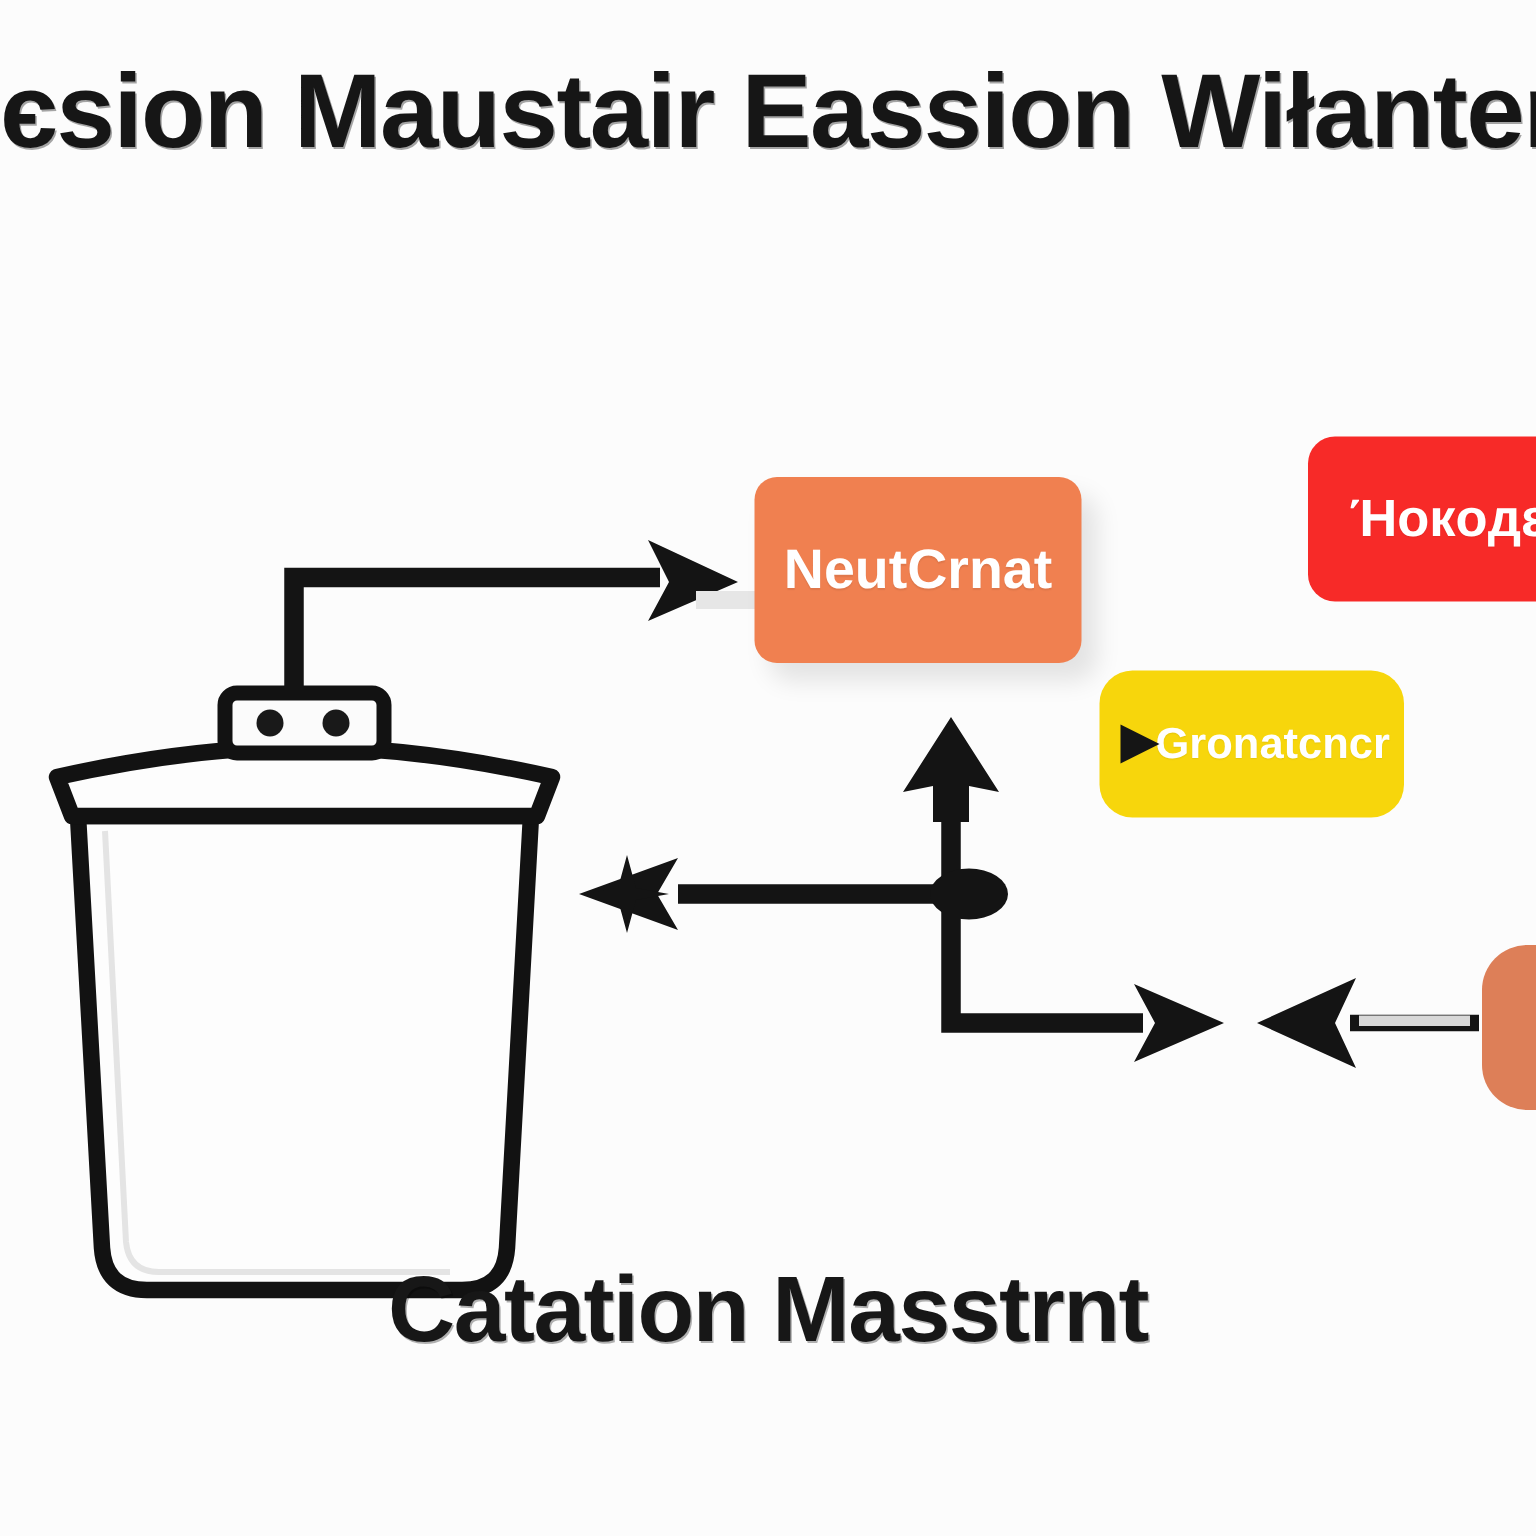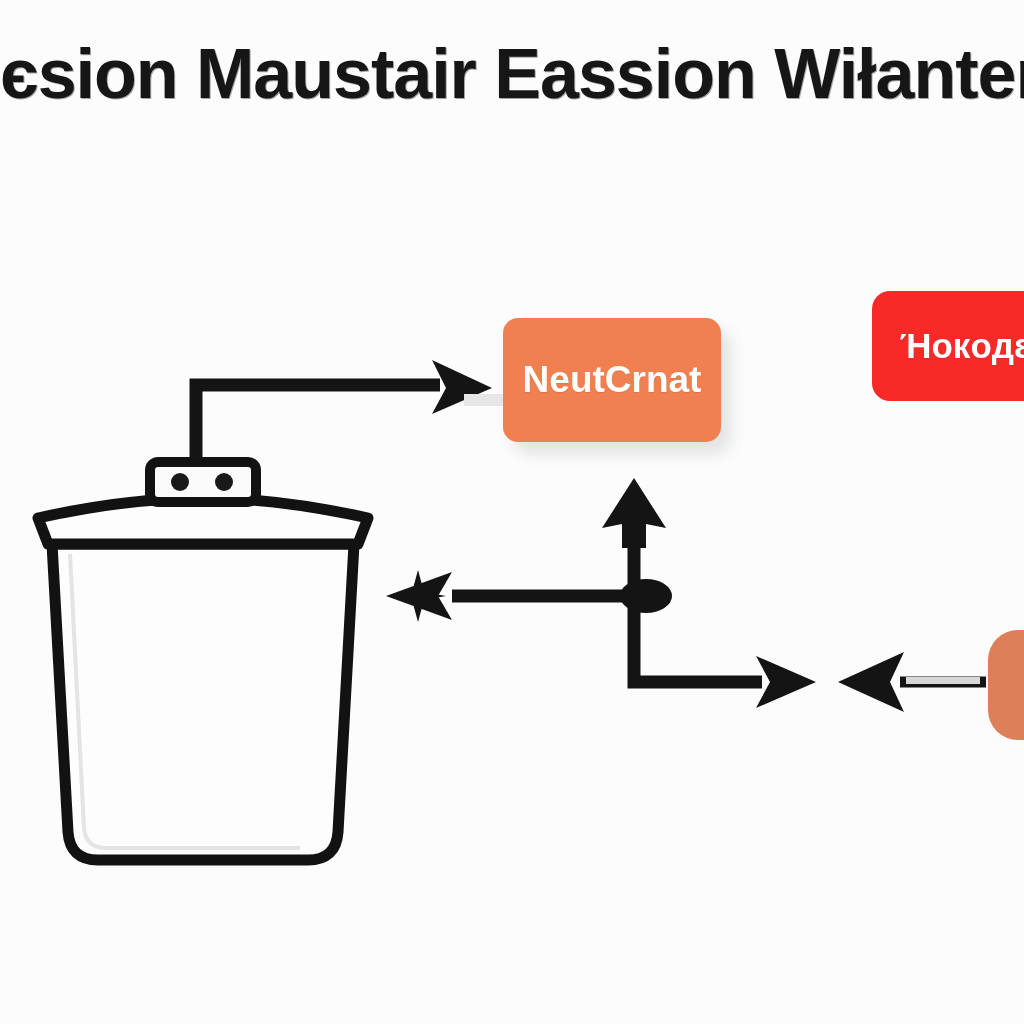--- a/index.html
+++ b/index.html
@@ -177,19 +177,24 @@
   </svg>
 
   <div class="node" id="node-neutralizer">
     <span class="node-label">NeutCrnat</span>
   </div>
 
   <div class="node" id="node-hydrogen">
     <span class="node-label">Ήoкoдεr</span>
   </div>
 
+  <div class="node" id="node-generator">
+    <span class="box-tab"></span>
+    <span class="node-label">Gronatcncr</span>
+  </div>
 
   <div class="node" id="node-source">
     <span class="node-label"></span>
   </div>
 
+  <div class="caption-text">Catation Masstrnt</div>
 
 </div>
 
 </body></html>

